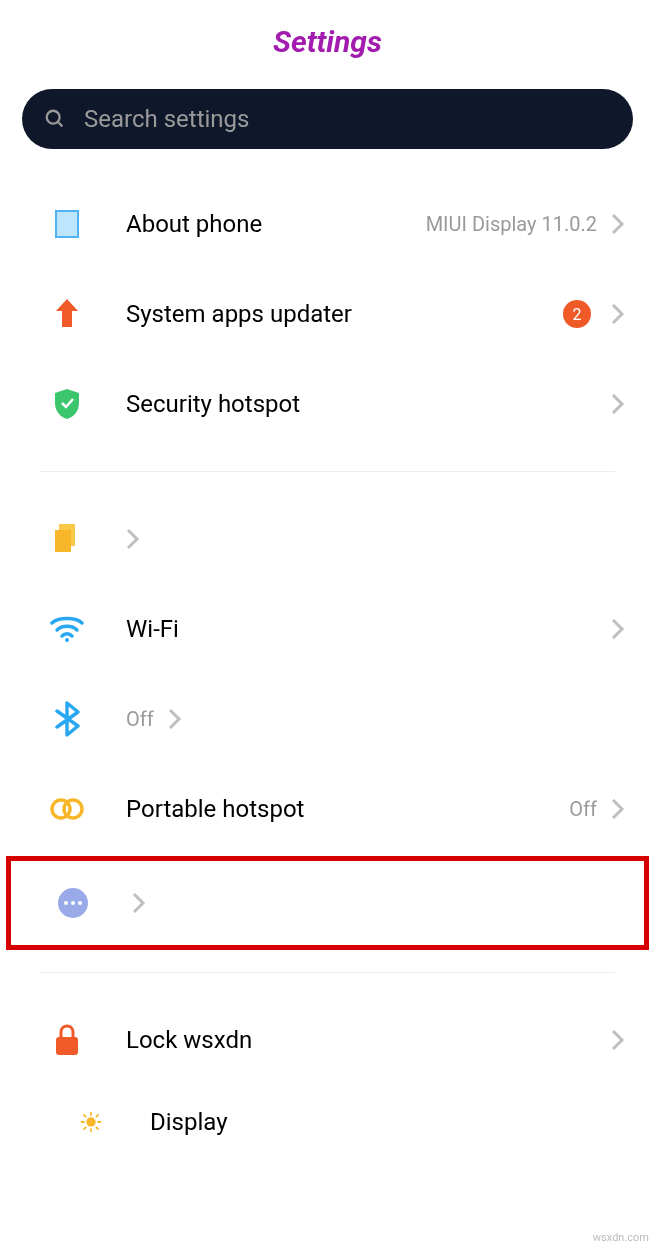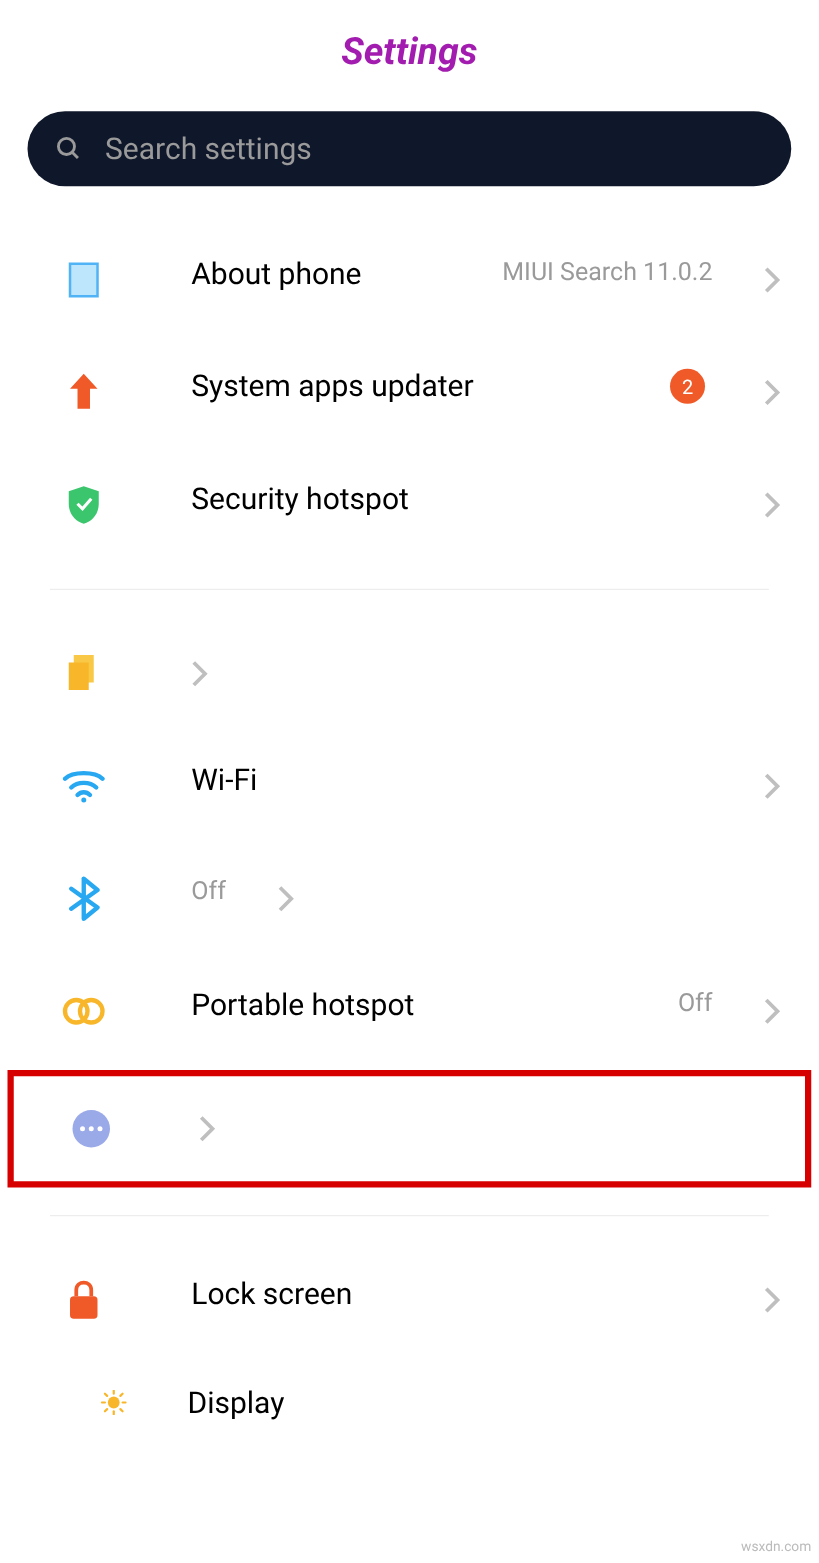--- a/index.html
+++ b/index.html
@@ -41,23 +41,23 @@
     }
     .search-placeholder {
       color: #9a9a9a;
       font-size: 24px;
     }
     .settings-list {
       padding: 0;
     }
     .settings-item {
       display: flex;
+      align-items: center;
       padding: 26px 30px 26px 48px;
       cursor: pointer;
-      gap: 27px;
     }
     .settings-item.highlighted {
       border: 5px solid #d60000;
       padding: 23px 27px 23px 43px;
       margin: 2px 6px;
     }
     .item-icon {
       width: 38px;
       height: 38px;
       margin-right: 40px;
@@ -130,21 +130,21 @@
 
 <div class="settings-list">
 
   <div class="settings-item">
     <span class="item-icon">
       <svg width="30" height="30" viewBox="0 0 30 30">
         <rect x="4" y="2" width="22" height="26" fill="#bde5fb" stroke="#4fb3f6" stroke-width="2"></rect>
       </svg>
     </span>
     <span class="item-label">About phone</span>
-    <span class="item-value">MIUI Search 11.0.2</span>
+    <span class="item-value">MIUI Display 11.0.2</span>
     <span class="chevron">
       <svg width="14" height="22" viewBox="0 0 14 22" fill="none" stroke="currentColor" stroke-width="3">
           <polyline points="2,2 11,11 2,20"></polyline>
         </svg>
     </span>
   </div>
 
   <div class="settings-item">
     <span class="item-icon">
       <svg width="30" height="34" viewBox="0 0 30 34">
@@ -256,21 +256,21 @@
 
   <div class="divider"></div>
 
   <div class="settings-item">
     <span class="item-icon">
       <svg width="28" height="34" viewBox="0 0 28 34">
         <rect x="3" y="14" width="22" height="18" rx="3" fill="#f05a28"></rect>
         <path d="M8 14 L8 9 C8 5 11 3 14 3 C17 3 20 5 20 9 L20 14" fill="none" stroke="#f05a28" stroke-width="3"></path>
       </svg>
     </span>
-    <span class="item-label">Lock screen</span>
+    <span class="item-label">Lock wsxdn</span>
     <span class="chevron">
       <svg width="14" height="22" viewBox="0 0 14 22" fill="none" stroke="currentColor" stroke-width="3">
           <polyline points="2,2 11,11 2,20"></polyline>
         </svg>
     </span>
   </div>
 
   <div class="partial-item">
     <span class="item-icon">
       <svg width="34" height="20" viewBox="0 0 34 34">

